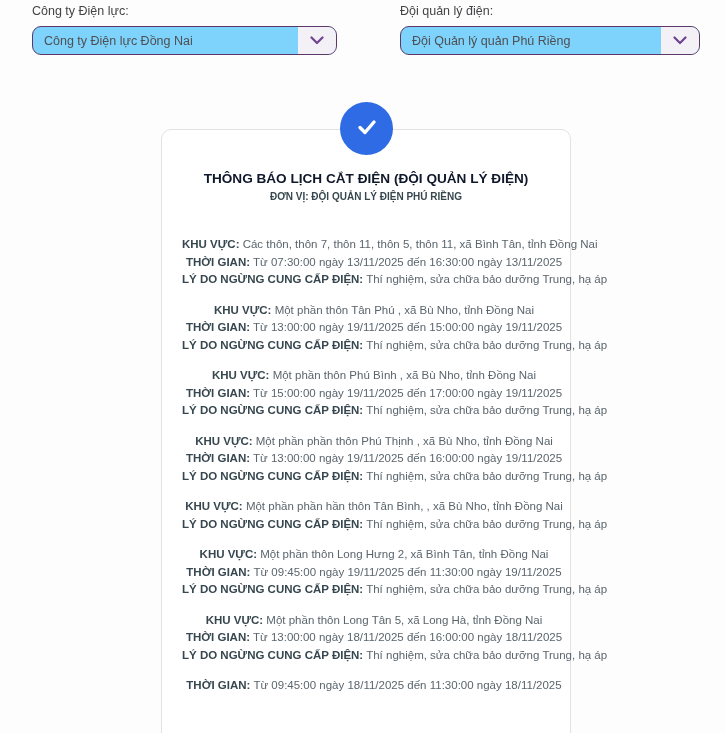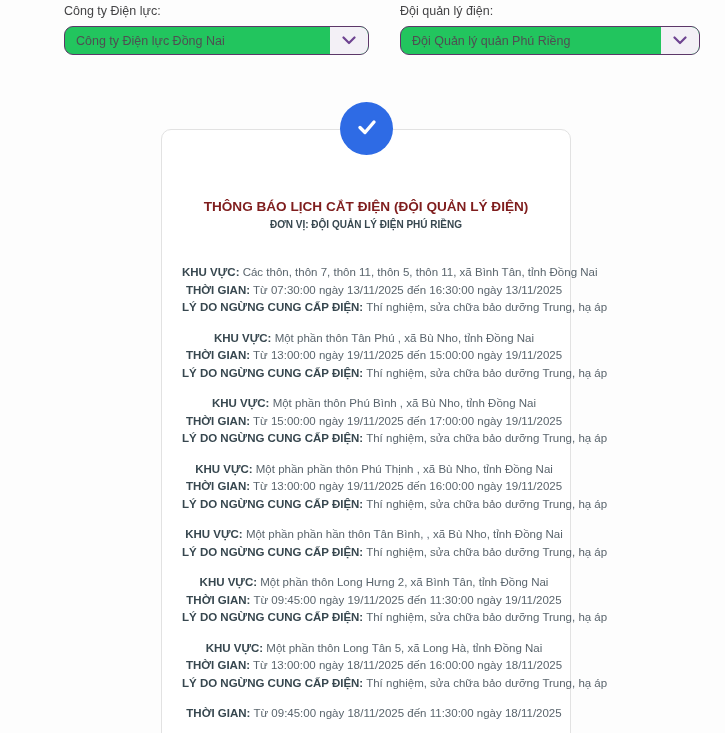--- a/index.html
+++ b/index.html
@@ -6,32 +6,32 @@
   html, body {
     width: 725px; height: 733px;
     overflow: hidden;
     background: #fdfdfd;
     font-family: "Liberation Sans", "DejaVu Sans", sans-serif;
   }
   .page { position: relative; width: 725px; height: 733px; }
 
   
   .field { position: absolute; top: 4px; }
-  .field.company { left: 64px;  width: 305px; }
+  .field.company { left: 32px;  width: 305px; }
   .field.team    { left: 400px; width: 300px; }
   .field-label {
     display: block;
     font-size: 12.5px;
     color: #444446;
     margin-bottom: 8px;
   }
   .select {
     display: flex; align-items: center; justify-content: space-between;
     height: 29px; width: 100%;
-    background: #22c55e;
+    background: #7dd3fc;
     border: 1.6px solid #5c3768;
     border-radius: 9px;
     cursor: pointer;
     overflow: hidden;
   }
   .select-value {
     padding-left: 11px;
     font-size: 12.5px;
     color: #4f4f52;
     white-space: nowrap;
@@ -63,23 +63,22 @@
     background: #ffffff;
     border: 1px solid #e2e2e2;
     border-radius: 10px;
     padding-top: 41px;
     z-index: 1;
   }
   .title {
     text-align: center;
     font-size: 13.6px;
     font-weight: bold;
-    color: #7f1d1d;
+    color: #0f172a;
     margin-bottom: 5px;
-    margin-top: 28px;
   }
   .subtitle {
     text-align: center;
     font-size: 10px;
     font-weight: bold;
     color: #37474f;
     margin-bottom: 34px;
   }
   .entry { margin-bottom: 13px; padding: 0 4px; margin-left: 16px; }
   .entry-line {

